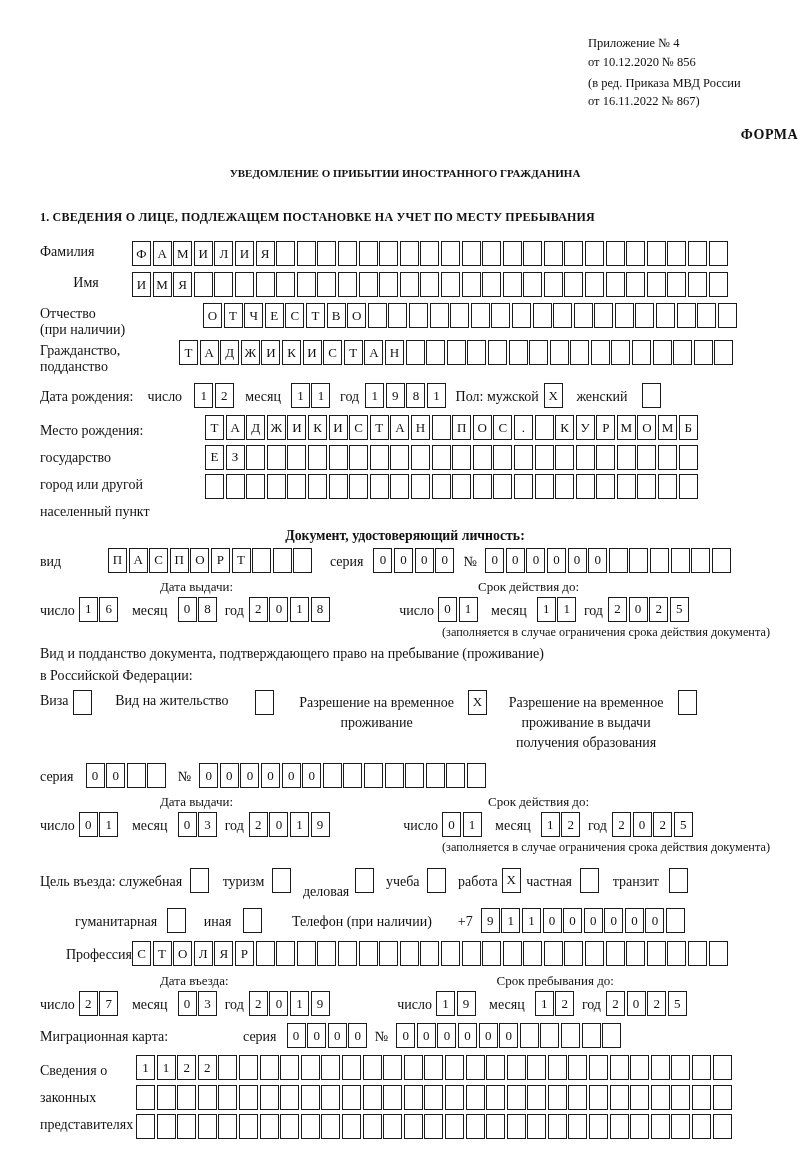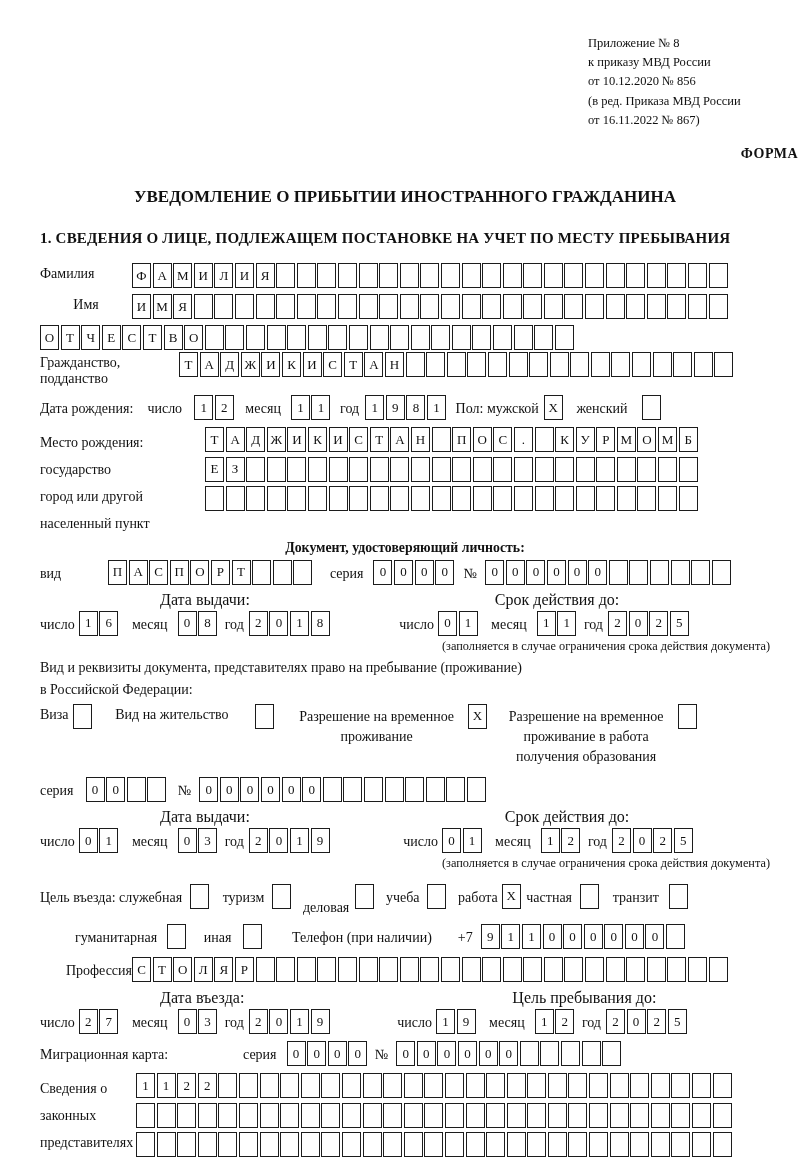--- a/index.html
+++ b/index.html
@@ -6,46 +6,45 @@
   body{width:800px;height:1163px;overflow:hidden;color:#111;
        font-family:"Liberation Serif","DejaVu Serif",serif;font-size:14px;}
   .page{padding:34px 30px 0 40px;position:relative;}
 
   
   .appendix{margin-left:548px;width:210px;font-size:12.5px;line-height:1.5;}
   .appendix .rev{margin-top:2px;}
   .forma{margin-left:548px;width:210px;text-align:right;font-weight:bold;
          font-size:14px;margin-top:16px;padding-right:4px;letter-spacing:.5px;}
 
-  .title{margin-top:22px;text-align:center;font-weight:bold;font-size:17px;line-height:1.55;}
+  .title{margin-top:22px;text-align:center;font-weight:bold;font-size:11px;line-height:1.55;}
   .blank{display:inline-block;width:58px;border-bottom:2px solid #333;height:12px;margin-left:10px;}
-  .section{margin-top:20px;font-weight:bold;font-size:15px;letter-spacing:.2px;}
+  .section{margin-top:28px;font-weight:bold;font-size:12px;letter-spacing:.2px;}
 
   
   .row{display:flex;align-items:flex-start;margin-top:6px;}
   .lbl{flex:0 0 auto;padding-top:3px;}
   .boxes{display:flex;flex-wrap:nowrap;}
   .cell{flex:0 0 auto;width:17px;height:23px;border:1.7px solid #1c1c1c;margin-right:1.6px;
         display:inline-flex;align-items:center;justify-content:center;
         font-size:13px;background:#fff;}
   .stackrows .boxes{margin-bottom:4.5px;}
   .center{text-align:center;}
   .bold{font-weight:bold;}
   .note{font-size:12.3px;}
-  .subhead{display:flex;font-size:16px;}
+  .subhead{display:flex;font-size:13px;}
   .cbstack{text-align:center;line-height:1.45;padding-top:3px;}
 </style>
 </head>
 <body>
 
 <div class="page">
 
   <div class="appendix">
-    <div>Приложение № 8</div>
-    <div>к приказу МВД России</div>
+    <div>Приложение № 4</div>
     <div>от 10.12.2020 № 856</div>
     <div class="rev">(в ред. Приказа МВД России</div>
     <div>от 16.11.2022 № 867)</div>
   </div>
   <div class="forma">ФОРМА</div>
 
   <div class="title">
     <div>УВЕДОМЛЕНИЕ О ПРИБЫТИИ ИНОСТРАННОГО ГРАЖДАНИНА</div>
   </div>
 
@@ -115,20 +114,24 @@
         <span class="cell"></span>
         <span class="cell"></span>
         <span class="cell"></span>
         <span class="cell"></span>
         <span class="cell"></span>
         <span class="cell"></span>
       </span>
   </div>
 
   <div class="row">
+    <span class="lbl" style="width:163px;">
+      <span>Отчество</span><br>
+      <span>(при наличии)</span>
+    </span>
     <span class="boxes">
         <span class="cell">О</span>
         <span class="cell">Т</span>
         <span class="cell">Ч</span>
         <span class="cell">Е</span>
         <span class="cell">С</span>
         <span class="cell">Т</span>
         <span class="cell">В</span>
         <span class="cell">О</span>
         <span class="cell"></span>
@@ -383,42 +386,42 @@
     <span class="boxes" style="margin-left:5px;">
         <span class="cell">2</span>
         <span class="cell">0</span>
         <span class="cell">2</span>
         <span class="cell">5</span>
       </span>
   </div>
 
   <div class="note" style="text-align:right;margin-top:3px;">(заполняется в случае ограничения срока действия документа)</div>
 
-  <div style="margin-top:6px;">Вид и реквизиты документа, представителях право на пребывание (проживание)</div>
+  <div style="margin-top:6px;">Вид и подданство документа, подтверждающего право на пребывание (проживание)</div>
   <div style="margin-top:6px;">в Российской Федерации:</div>
 
   <div class="row" style="margin-top:6px;">
     <span class="lbl">Виза</span>
     <span class="boxes" style="margin-left:4px;">
         <span class="cell"></span>
       </span>
     <span class="lbl" style="margin-left:22px;">Вид на жительство</span>
     <span class="boxes" style="margin-left:26px;">
         <span class="cell"></span>
       </span>
     <span class="cbstack" style="margin-left:24px;">
       <span>Разрешение на временное</span><br>
       <span>проживание</span>
     </span>
     <span class="boxes" style="margin-left:14px;">
         <span class="cell">X</span>
       </span>
     <span class="cbstack" style="margin-left:20px;">
       <span>Разрешение на временное</span><br>
-      <span>проживание в работа</span><br>
+      <span>проживание в выдачи</span><br>
       <span>получения образования</span>
     </span>
     <span class="boxes" style="margin-left:14px;">
         <span class="cell"></span>
       </span>
   </div>
 
   <div class="row" style="margin-top:10px;align-items:center;">
     <span class="lbl">серия</span>
     <span class="boxes" style="margin-left:12px;">
@@ -576,21 +579,21 @@
         <span class="cell"></span>
         <span class="cell"></span>
         <span class="cell"></span>
         <span class="cell"></span>
         <span class="cell"></span>
       </span>
   </div>
 
   <div class="subhead" style="margin-top:7px;">
     <span style="margin-left:120px;">Дата въезда:</span>
-    <span style="margin-left:268px;">Цель пребывания до:</span>
+    <span style="margin-left:268px;">Срок пребывания до:</span>
   </div>
 
   <div class="row" style="margin-top:2px;align-items:center;">
     <span class="lbl">число</span>
     <span class="boxes" style="margin-left:4px;">
         <span class="cell">2</span>
         <span class="cell">7</span>
       </span>
     <span class="lbl" style="margin-left:12px;">месяц</span>
     <span class="boxes" style="margin-left:10px;">

